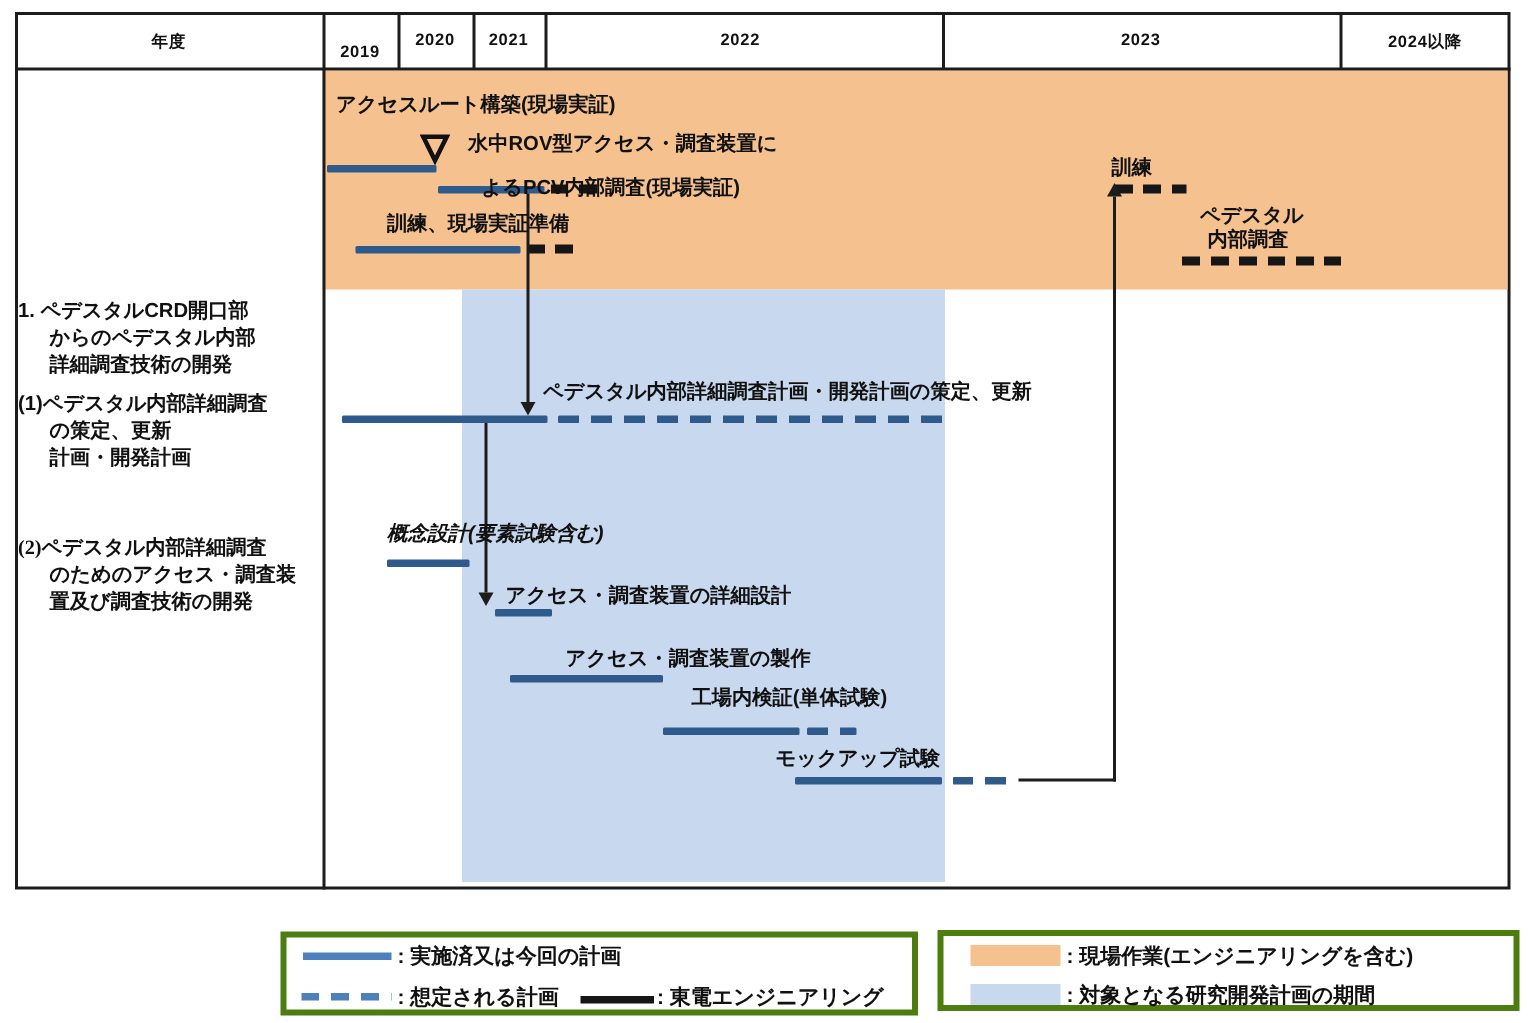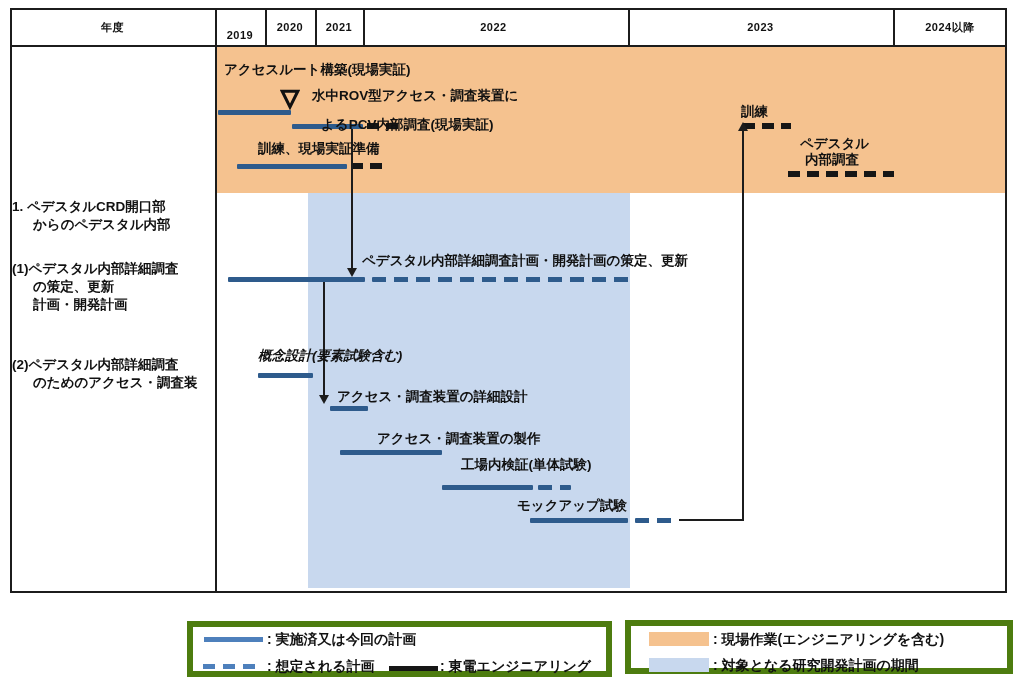--- a/index.html
+++ b/index.html
@@ -17,21 +17,21 @@
   .band{position:absolute;}
   .bar{position:absolute;height:5px;border-radius:1px;}
   .bar.dash-black{height:6px;border-radius:0;}
   .glabel{position:absolute;font-size:13.5px;line-height:15px;white-space:nowrap;}
   .lp-block{position:absolute;font-size:13.5px;line-height:18px;white-space:nowrap;}
   .lp-line.indent{padding-left:21px;}
   .arrow-line{position:absolute;background:#1c1c1c;}
   .ah{position:absolute;width:0;height:0;}
   .ah.down{border-left:5px solid transparent;border-right:5px solid transparent;border-top:9px solid #1c1c1c;}
   .ah.up{border-left:5px solid transparent;border-right:5px solid transparent;border-bottom:9px solid #1c1c1c;}
-  .legend-box{position:absolute;border:6px solid #4d7c0f;box-sizing:border-box;background:#fff;}
+  .legend-box{position:absolute;border:4px solid #4d7c0f;box-sizing:border-box;background:#fff;}
   .legend-text{position:absolute;font-size:14px;white-space:nowrap;}
   .legend-line{position:absolute;height:5px;}
   .legend-swatch{position:absolute;width:60px;height:14px;}
 </style>
 </head>
 <body>
 
 <div class="canvas">
 
   <div class="abs frame" id="chart-frame" style="left:10px;top:8px;width:997px;height:585px;"></div>
@@ -55,29 +55,31 @@
       <div class="abs hcell" style="left: 265px; top: 8px; width: 50px; height: 38px;">2020</div>
       <div class="abs hcell" style="left: 315px; top: 8px; width: 48px; height: 38px;">2021</div>
       <div class="abs hcell" style="left: 363px; top: 8px; width: 261px; height: 38px;">2022</div>
       <div class="abs hcell" style="left: 628px; top: 8px; width: 265px; height: 38px;">2023</div>
       <div class="abs hcell" style="left: 893px; top: 8px; width: 114px; height: 38px;">2024以降</div>
     </div>
   <div id="leftpanel-layer">
       <div class="lp-block" style="left: 12px; top: 198px;">
         <div class="lp-line">1. ペデスタルCRD開口部</div>
         <div class="lp-line indent">からのペデスタル内部</div>
+        <div class="lp-line indent">詳細調査技術の開発</div>
       </div>
       <div class="lp-block" style="left: 12px; top: 260px;">
         <div class="lp-line">(1)ペデスタル内部詳細調査</div>
         <div class="lp-line indent">の策定、更新</div>
         <div class="lp-line indent">計画・開発計画</div>
       </div>
-      <div class="lp-block" style="left: 12px; top: 356px;">
+      <div class="lp-block" style="left: 12px; top: 356px; font-family: Liberation Serif, serif;">
         <div class="lp-line">(2)ペデスタル内部詳細調査</div>
         <div class="lp-line indent">のためのアクセス・調査装</div>
+        <div class="lp-line indent">置及び調査技術の開発</div>
       </div>
     </div>
   <div id="bars-layer">
       <div class="bar solid" style="left: 218px; top: 110px; width: 73px; background: rgb(46, 91, 140);"></div>
       <div class="bar solid" style="left: 292px; top: 124px; width: 71px; background: rgb(46, 91, 140);"></div>
       <div class="bar dash-black" style="left: 367px; top: 123px; width: 31px; background: repeating-linear-gradient(90deg, rgb(22, 22, 22) 0px, rgb(22, 22, 22) 12px, transparent 12px, transparent 19px);"></div>
       <div class="bar solid" style="left: 237px; top: 164px; width: 110px; background: rgb(46, 91, 140);"></div>
       <div class="bar dash-black" style="left: 351px; top: 163px; width: 34px; background: repeating-linear-gradient(90deg, rgb(22, 22, 22) 0px, rgb(22, 22, 22) 12px, transparent 12px, transparent 19px);"></div>
       <div class="bar dash-black" style="left: 743px; top: 123px; width: 48px; background: repeating-linear-gradient(90deg, rgb(22, 22, 22) 0px, rgb(22, 22, 22) 12px, transparent 12px, transparent 19px);"></div>
       <div class="bar dash-black" style="left: 788px; top: 171px; width: 106px; background: repeating-linear-gradient(90deg, rgb(22, 22, 22) 0px, rgb(22, 22, 22) 12px, transparent 12px, transparent 19px);"></div>

